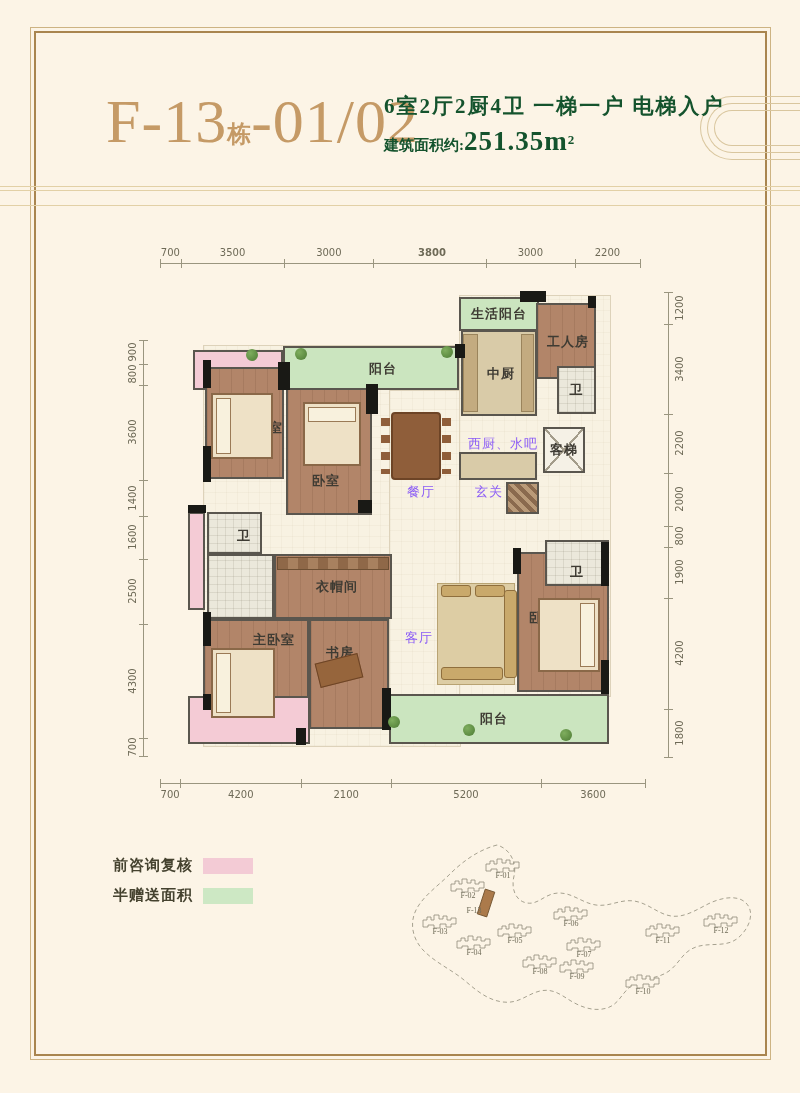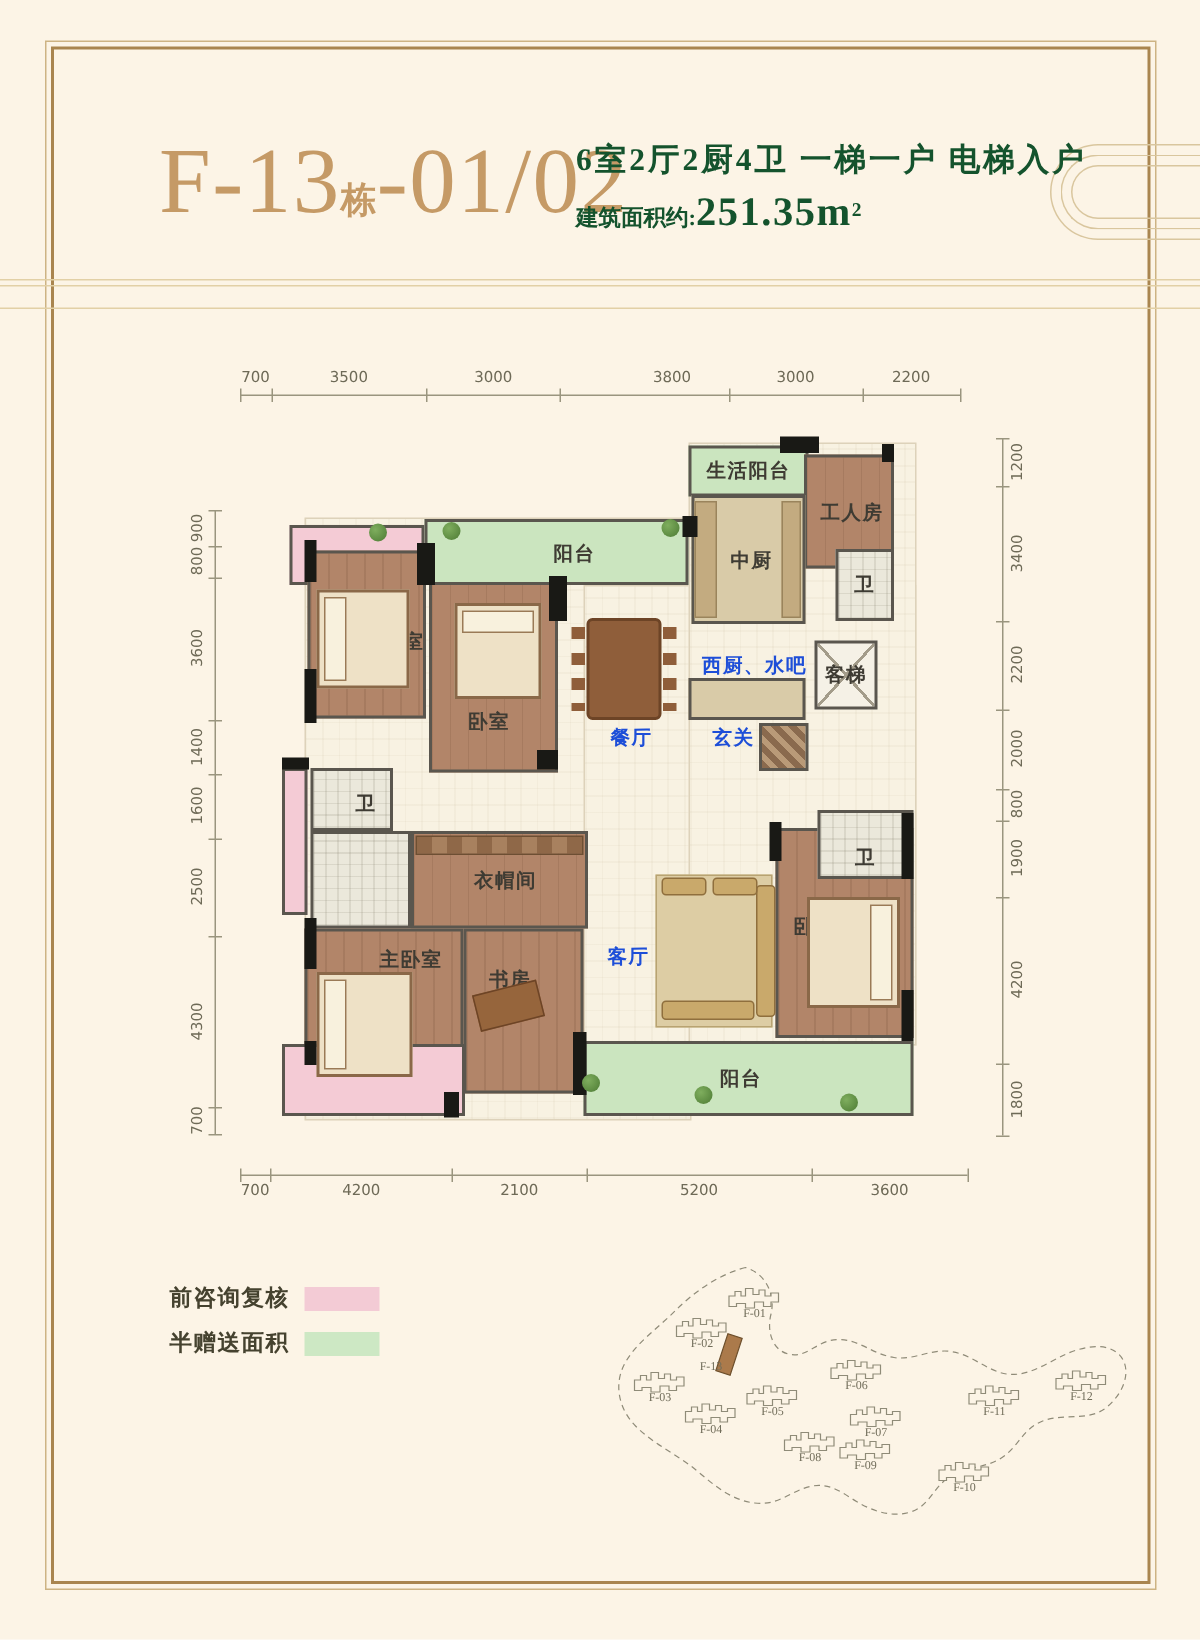--- a/index.html
+++ b/index.html
@@ -47,22 +47,22 @@
   .bed-r::before{right:3px;top:3px;bottom:3px;width:22%;}
   .f-table{background:#8f5e3a;border:2px solid #6d4426;border-radius:4px;}
   .f-chairs{background:repeating-linear-gradient(180deg,#8f5e3a 0 8px,transparent 8px 17px);}
   .f-rug2{background:#ddcda4;border:1px solid #b8a372;}
   .f-sofa{background:#c9a96b;border:1px solid #8f6f3d;border-radius:3px;}
   .f-desk{background:#96653c;border:1px solid #6d4426;transform:rotate(-14deg);}
   .f-strip{background:repeating-linear-gradient(90deg,#8f6848 0 10px,#a8815f 10px 20px);border:1px solid #6d4f33;}
   .f-cstrip{background:#c3ab80;border:1px solid #9a845c;}
   .plant{position:absolute;width:12px;height:12px;border-radius:50%;
          background:radial-gradient(circle at 35% 35%,#7fae5e,#4c7a33);}
-  .plan-text{position:absolute;transform:translate(-50%,-50%);font-weight:bold;font-size:13px;
-             color:#1d4ed8;letter-spacing:1px;white-space:nowrap;}
+  .plan-text{position:absolute;transform:translate(-50%,-50%);font-weight:normal;font-size:13px;
+             color:#8b5cf6;letter-spacing:1px;white-space:nowrap;}
   .dim-line{position:absolute;background:#9a957f;}
   .dim{position:absolute;font-family:"DejaVu Sans",sans-serif;font-size:10px;color:#6e6a57;white-space:nowrap;}
   
   .legend{position:absolute;left:113px;top:856px;}
   .legend-row{display:flex;align-items:center;margin-bottom:11px;}
   .legend-label{font-weight:bold;font-size:15px;color:#45422f;letter-spacing:1px;}
   .legend-swatch{width:50px;height:16px;margin-left:10px;display:inline-block;}
   
   #sitemap{position:absolute;left:393px;top:833px;}
   
@@ -198,21 +198,21 @@
       <div class="dim-line" style="left: 160px; top: 259px; width: 1px; height: 9px;"></div>
       <div class="dim-line" style="left: 180.741px; top: 259px; width: 1px; height: 9px;"></div>
       <div class="dim-line" style="left: 284.444px; top: 259px; width: 1px; height: 9px;"></div>
       <div class="dim-line" style="left: 373.333px; top: 259px; width: 1px; height: 9px;"></div>
       <div class="dim-line" style="left: 485.926px; top: 259px; width: 1px; height: 9px;"></div>
       <div class="dim-line" style="left: 574.815px; top: 259px; width: 1px; height: 9px;"></div>
       <div class="dim-line" style="left: 640px; top: 259px; width: 1px; height: 9px;"></div>
       <span class="dim" style="left: 170.37px; top: 252px; transform: translate(-50%, -50%);">700</span>
       <span class="dim" style="left: 232.593px; top: 252px; transform: translate(-50%, -50%);">3500</span>
       <span class="dim" style="left: 328.889px; top: 252px; transform: translate(-50%, -50%);">3000</span>
-      <span class="dim" style="left: 448px; top: 252px; transform: translate(-50%, -50%);">3800</span>
+      <span class="dim" style="left: 432px; top: 252px; transform: translate(-50%, -50%); font-weight: bold;">3800</span>
       <span class="dim" style="left: 530.37px; top: 252px; transform: translate(-50%, -50%);">3000</span>
       <span class="dim" style="left: 607.407px; top: 252px; transform: translate(-50%, -50%);">2200</span>
       <div class="dim-line" style="left: 160px; top: 783px; width: 485px; height: 1px;"></div>
       <div class="dim-line" style="left: 160px; top: 779px; width: 1px; height: 9px;"></div>
       <div class="dim-line" style="left: 180.208px; top: 779px; width: 1px; height: 9px;"></div>
       <div class="dim-line" style="left: 301.458px; top: 779px; width: 1px; height: 9px;"></div>
       <div class="dim-line" style="left: 390.952px; top: 779px; width: 1px; height: 9px;"></div>
       <div class="dim-line" style="left: 541.071px; top: 779px; width: 1px; height: 9px;"></div>
       <div class="dim-line" style="left: 645px; top: 779px; width: 1px; height: 9px;"></div>
       <span class="dim" style="left: 170.104px; top: 794px; transform: translate(-50%, -50%);">700</span>

